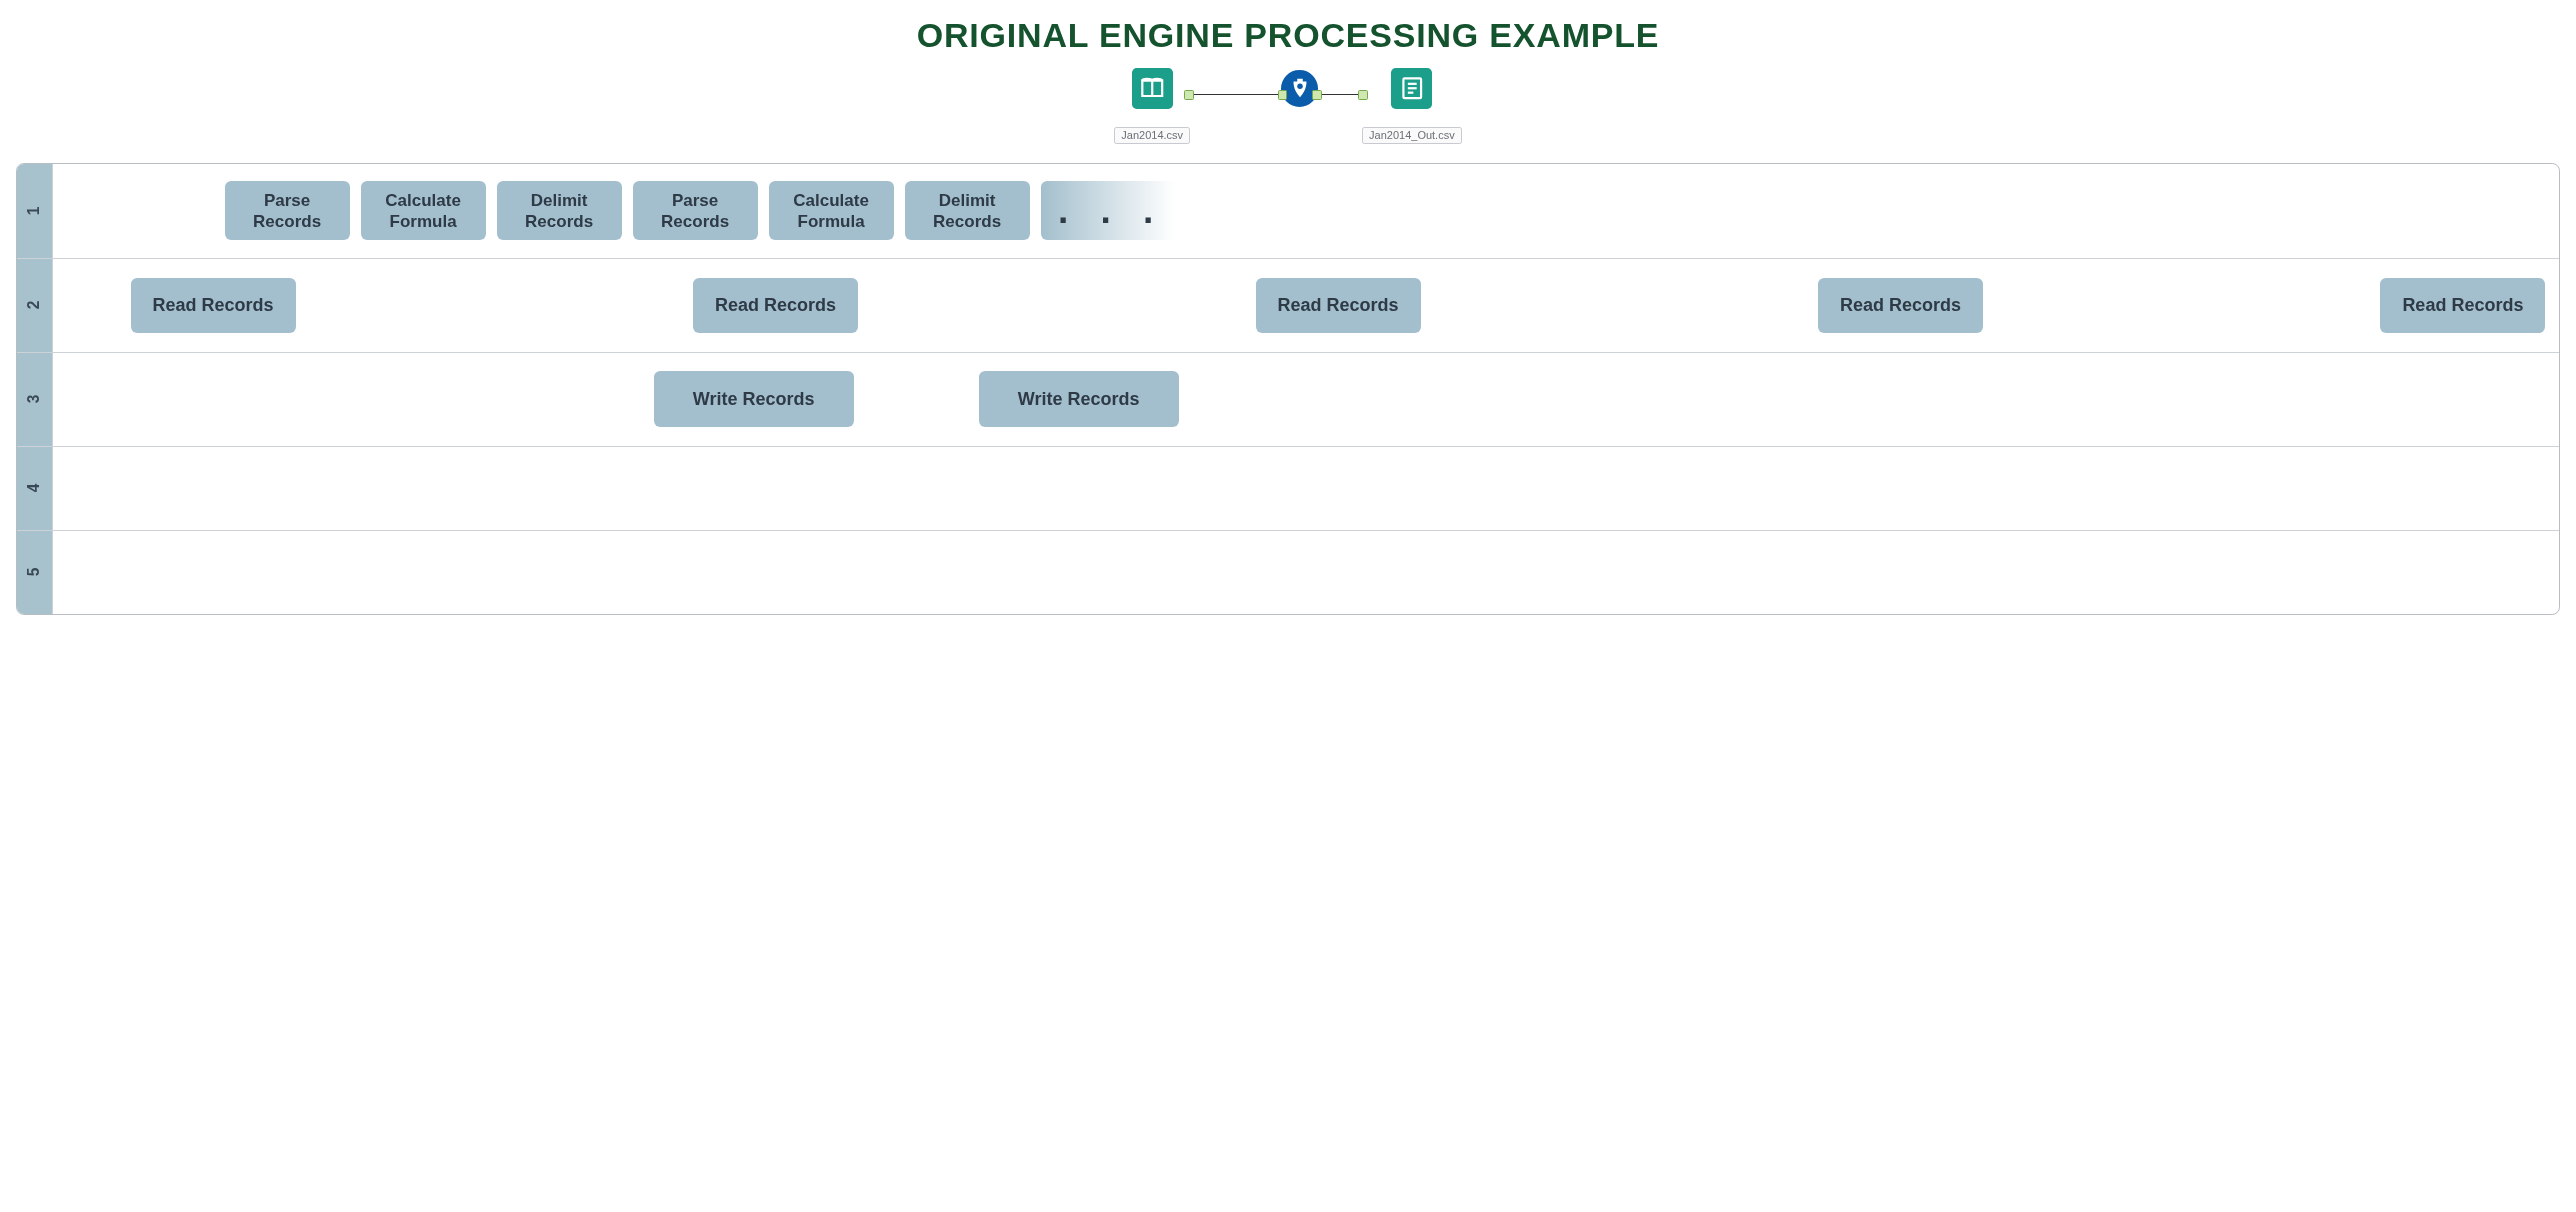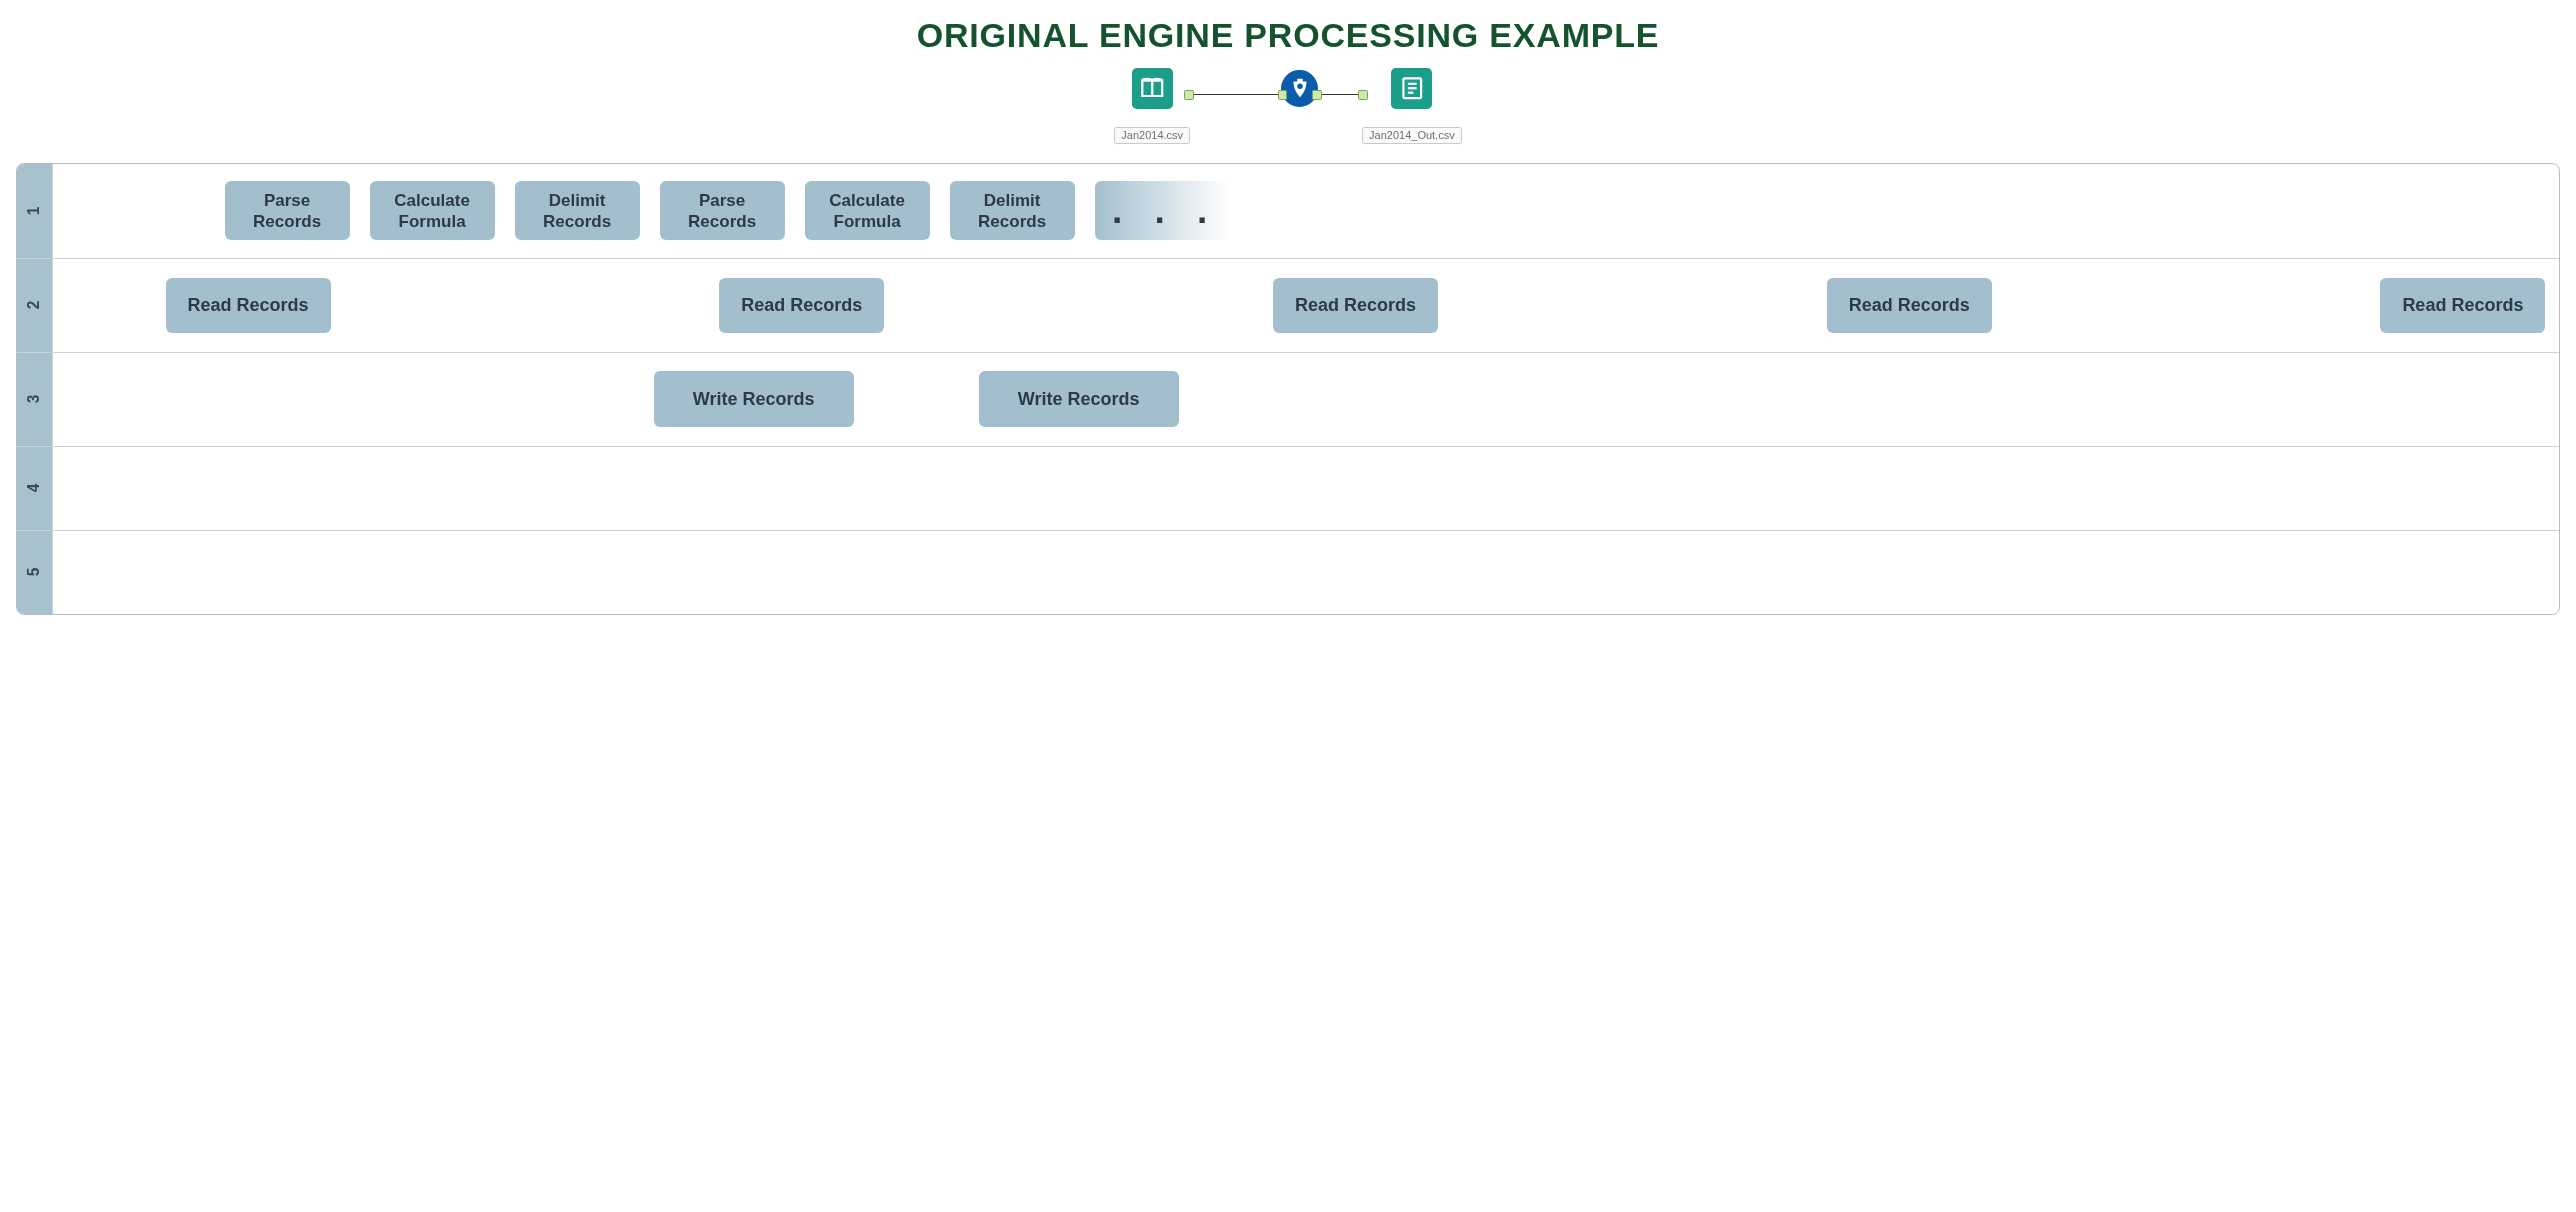--- a/index.html
+++ b/index.html
@@ -129,23 +129,23 @@
   .block.small { width: 125px; height: 59px; font-size: 17px; }
   .block.medium { width: 165px; height: 55px; font-size: 18px; }
   .block.large { width: 200px; height: 56px; font-size: 18px; }
   .block.ellipsis {
     width: 141px; height: 59px;
     font-size: 37px;
     letter-spacing: 11px;
     background: linear-gradient(90deg, #a3bfcd 0%, #ffffff 95%);
   }
   .row1 .lane-body { padding-left: 172px; }
-  .row2 .lane-body { padding-left: 113px; justify-content: space-between; padding-right: 14px; gap: 37px;}
+  .row2 .lane-body { padding-left: 78px; justify-content: space-between; padding-right: 14px; gap: 37px;}
   .row3 .lane-body { padding-left: 601px; gap: 125px; }
-  .row1 .lane-body { gap: 20px; flex-wrap: nowrap; }
+  .row1 .lane-body { gap: 11px; flex-wrap: nowrap; }
   .row4, .row5 { min-height: 84px; }
 </style>
 </head>
 <body>
 
 <h1 class="title">ORIGINAL ENGINE PROCESSING EXAMPLE</h1>
 
 <div class="workflow">
   <div class="wf-node">
     <div class="wf-icon wf-input">

